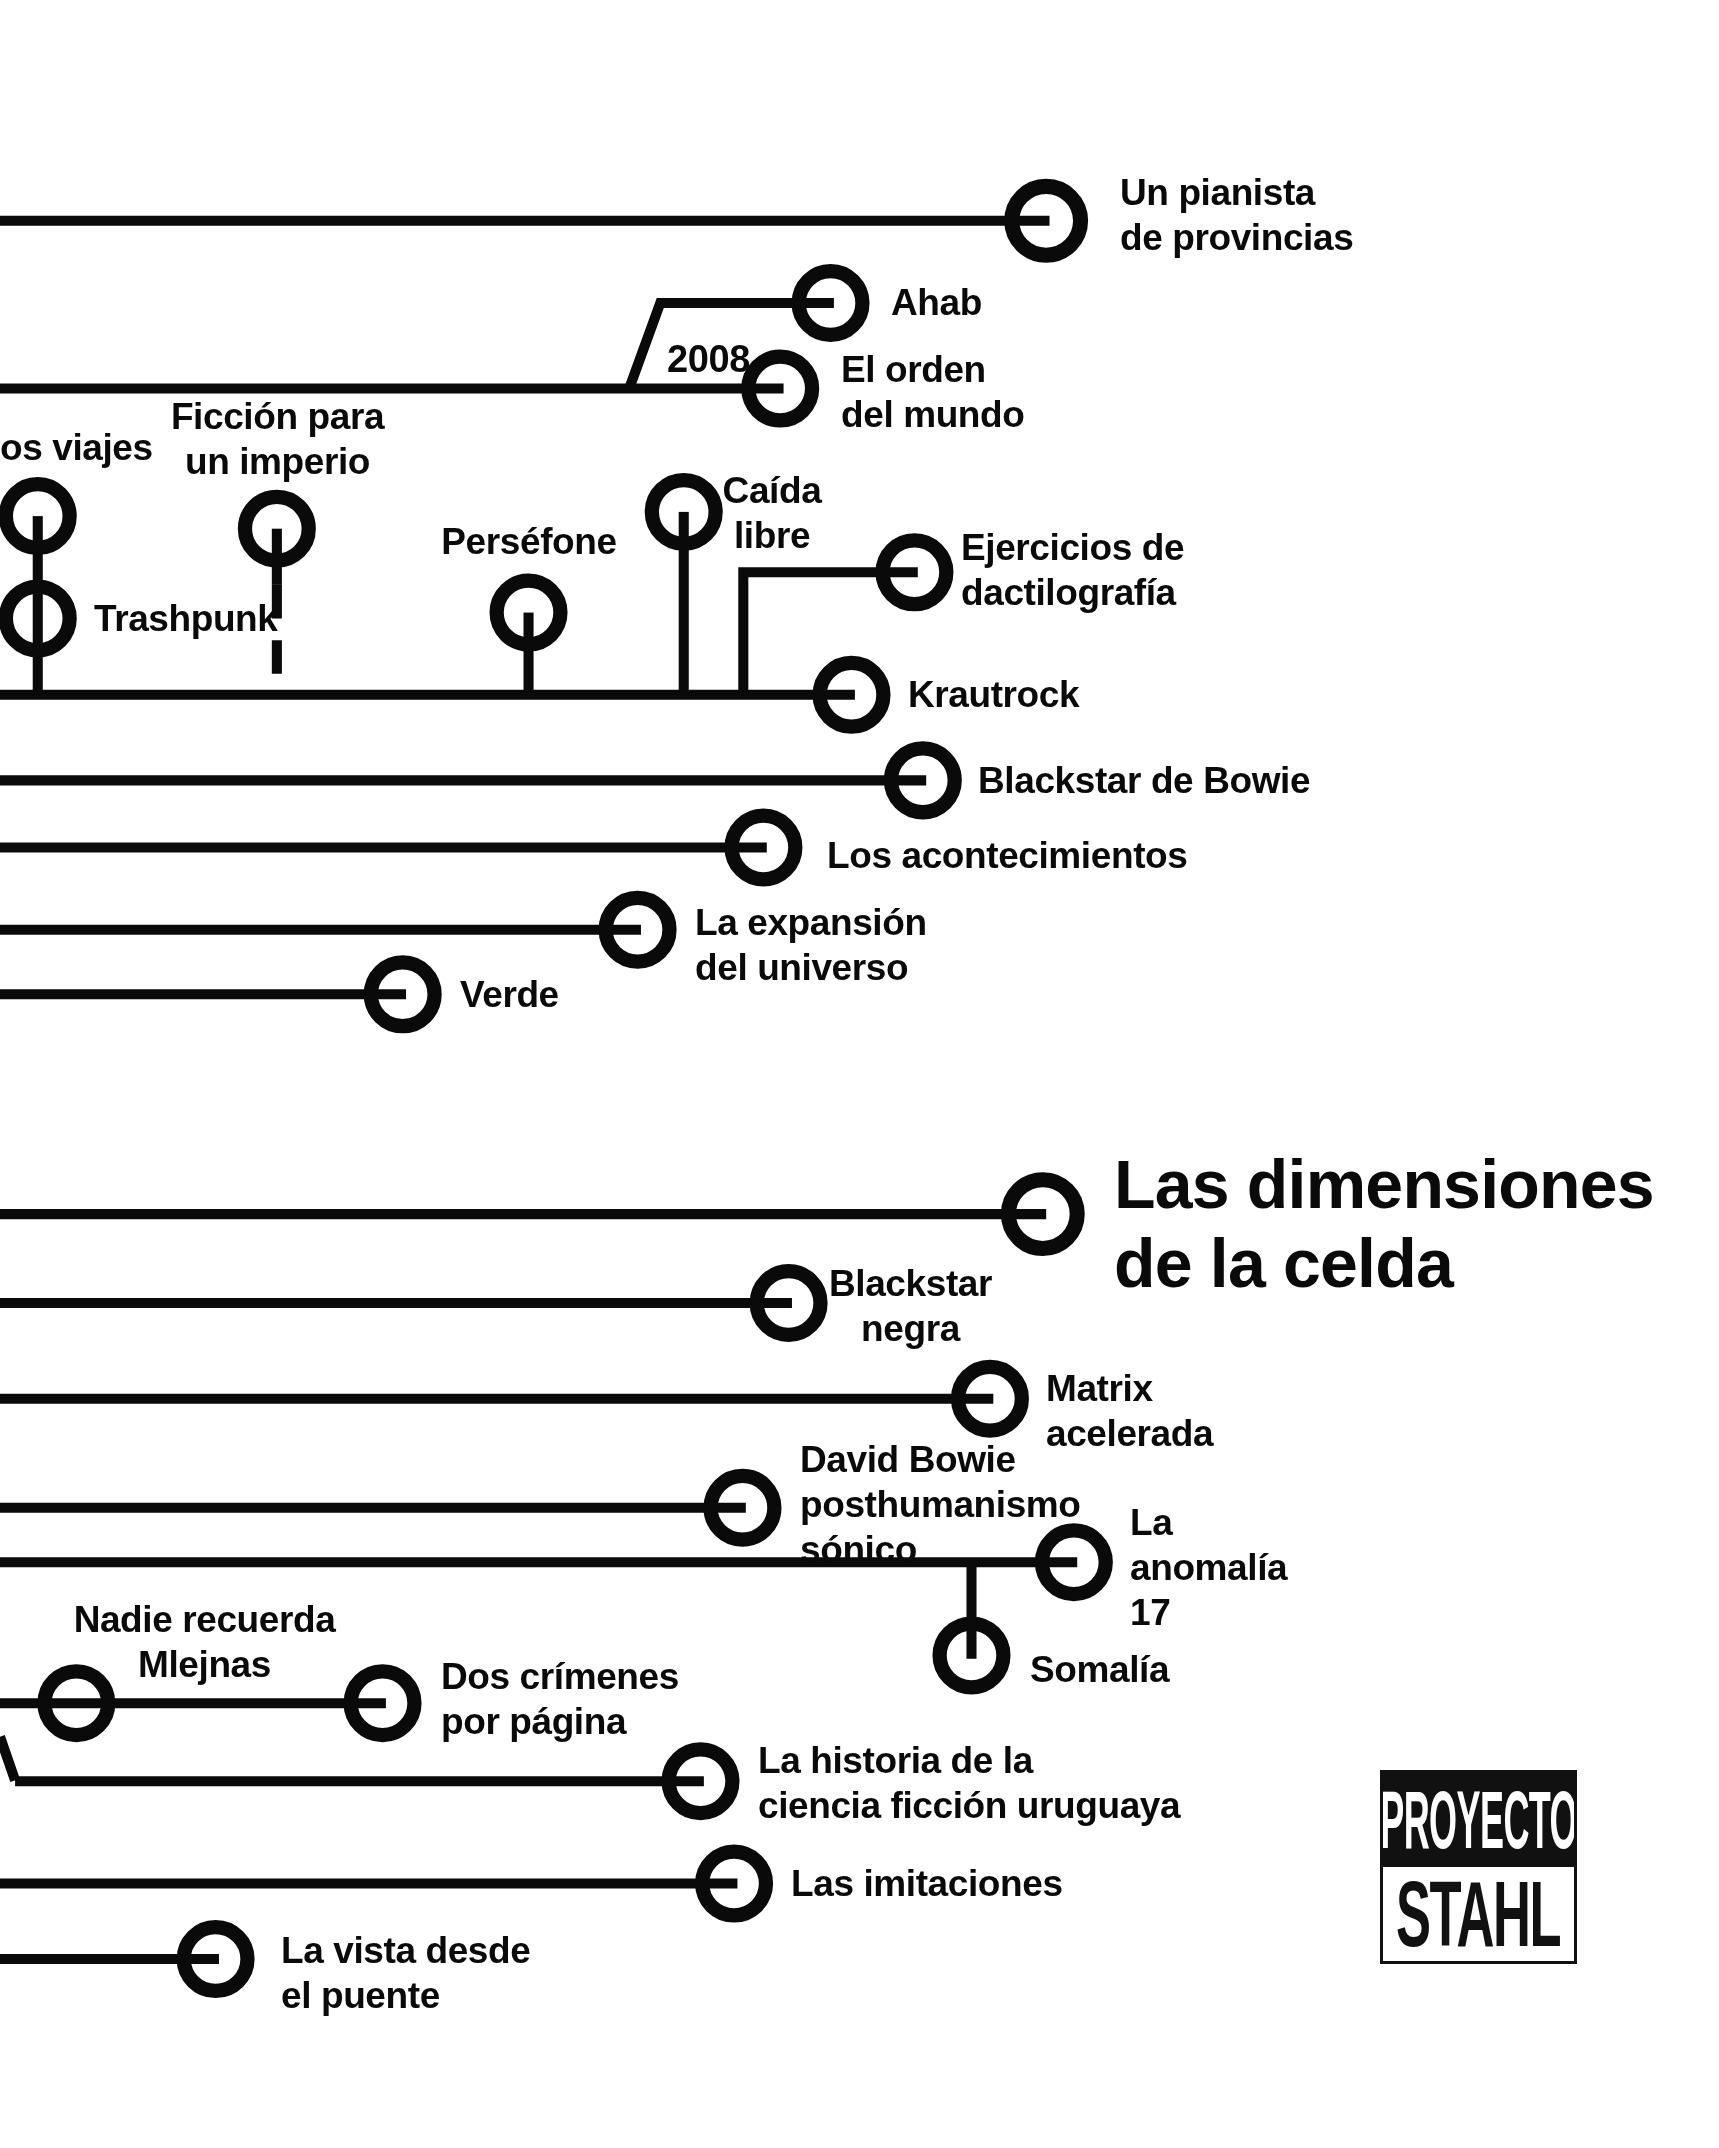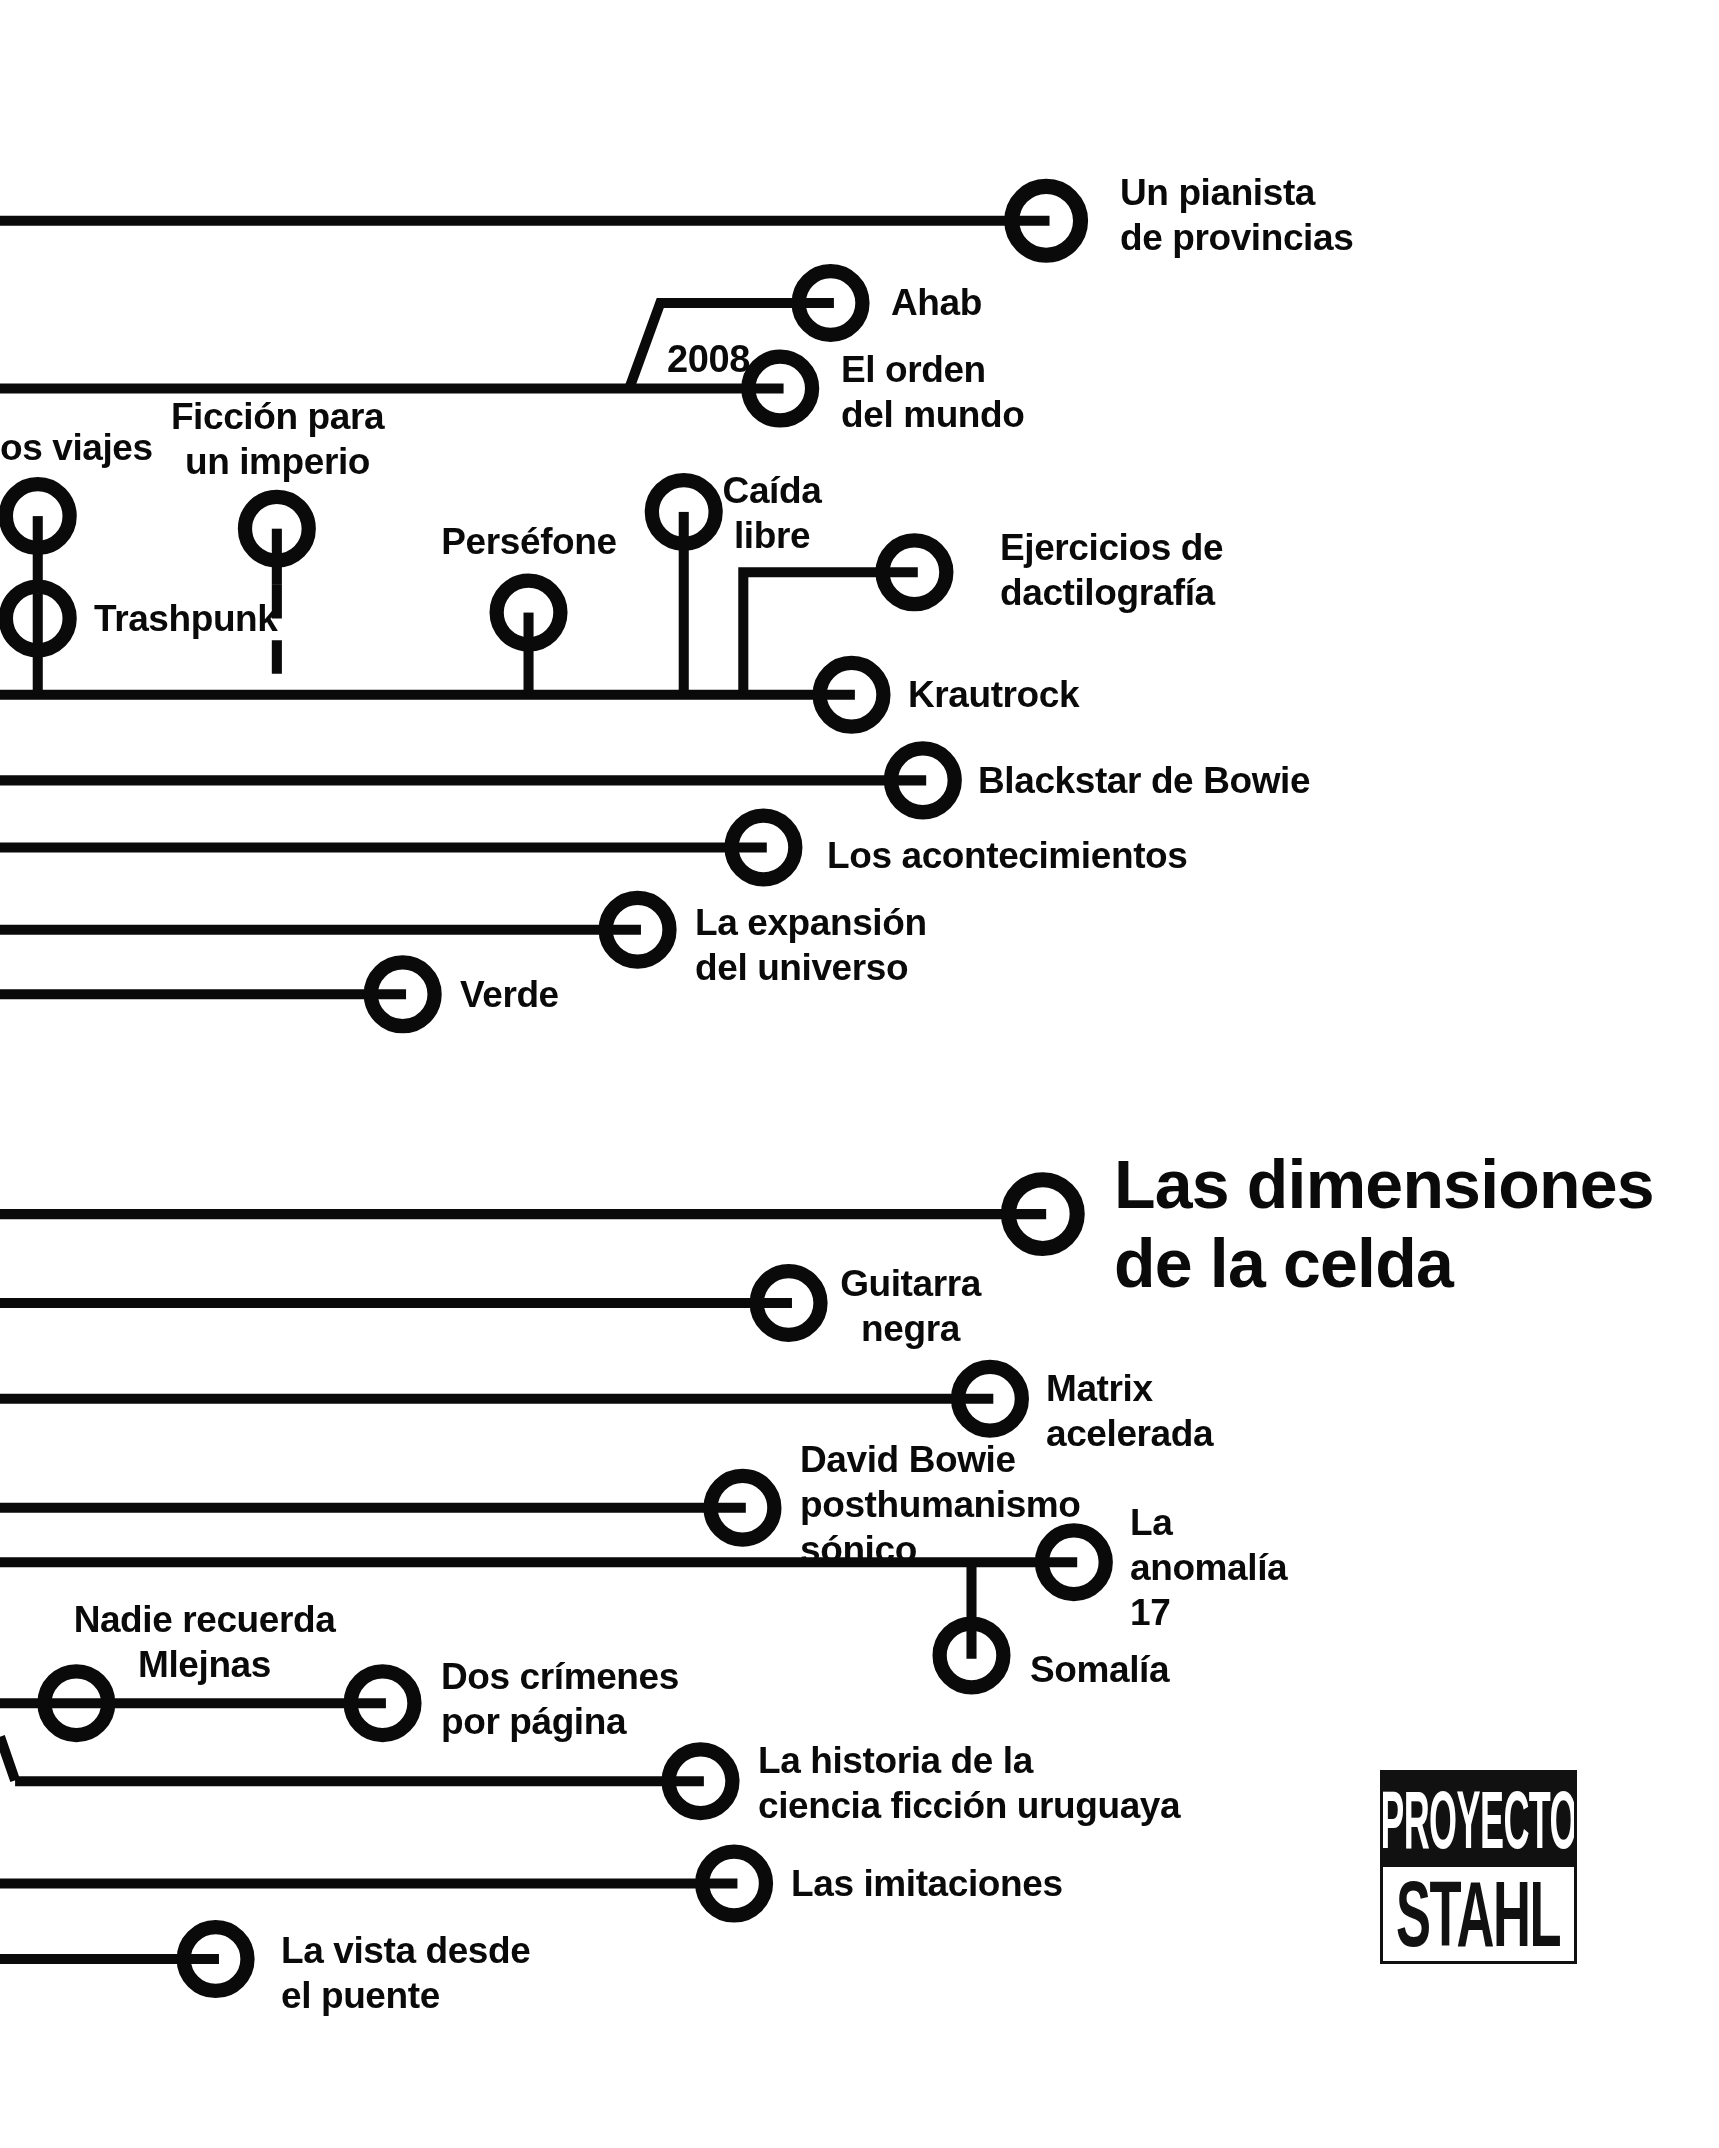--- a/index.html
+++ b/index.html
@@ -161,21 +161,21 @@
 
   <div class="lbl c" style="left:403px;top:519px;width:252px;">
     <span>Perséfone</span>
   </div>
 
   <div class="lbl c" style="left:709px;top:468px;width:126px;">
     <span>Caída</span>
     <span>libre</span>
   </div>
 
-  <div class="lbl" style="left:961px;top:525px;margin-left:39px;">
+  <div class="lbl" style="left:961px;top:525px;">
     <span>Ejercicios de</span>
     <span>dactilografía</span>
   </div>
 
   <div class="lbl" style="left:908px;top:672px;">
     <span>Krautrock</span>
   </div>
 
   <div class="lbl" style="left:827px;top:833px;">
     <span>Los acontecimientos</span>
@@ -193,21 +193,21 @@
   <div class="lbl" style="left:460px;top:972px;">
     <span>Verde</span>
   </div>
 
   <div class="lbl big" style="left:1114px;top:1145px;">
     <span>Las dimensiones</span>
     <span>de la celda</span>
   </div>
 
   <div class="lbl c" style="left:810px;top:1261px;width:201px;">
-    <span>Guitarra</span>
+    <span>Blackstar</span>
     <span>negra</span>
   </div>
 
   <div class="lbl" style="left:1046px;top:1353px;margin-top:13px;">
     <span>Matrix</span>
     <span>acelerada</span>
   </div>
 
   <div class="lbl" style="left:800px;top:1437px;">
     <span>David Bowie</span>

